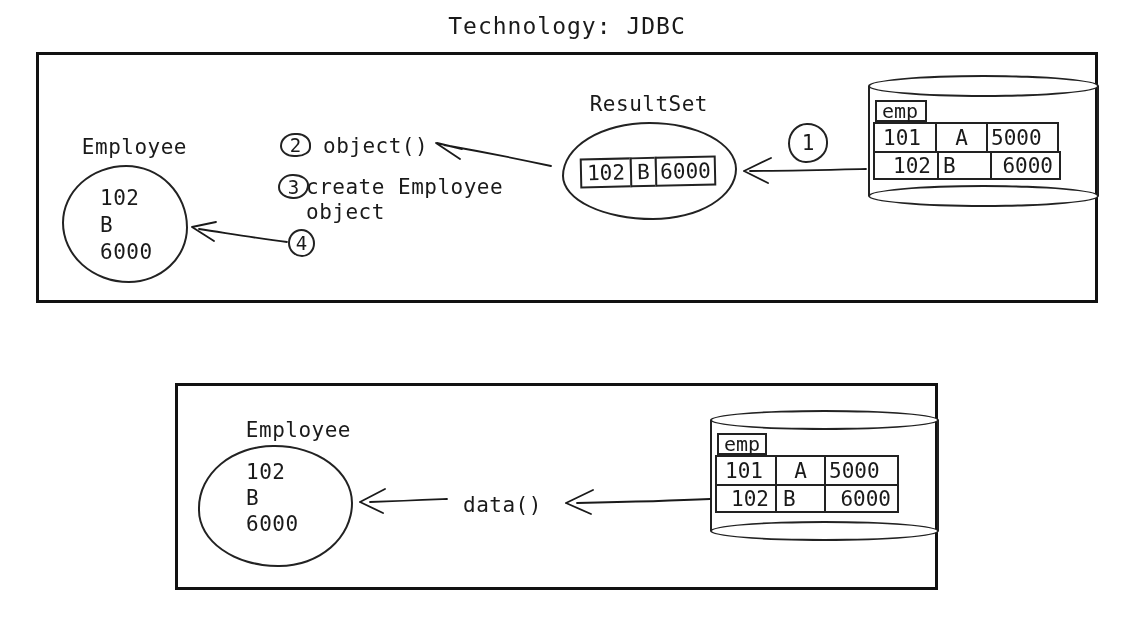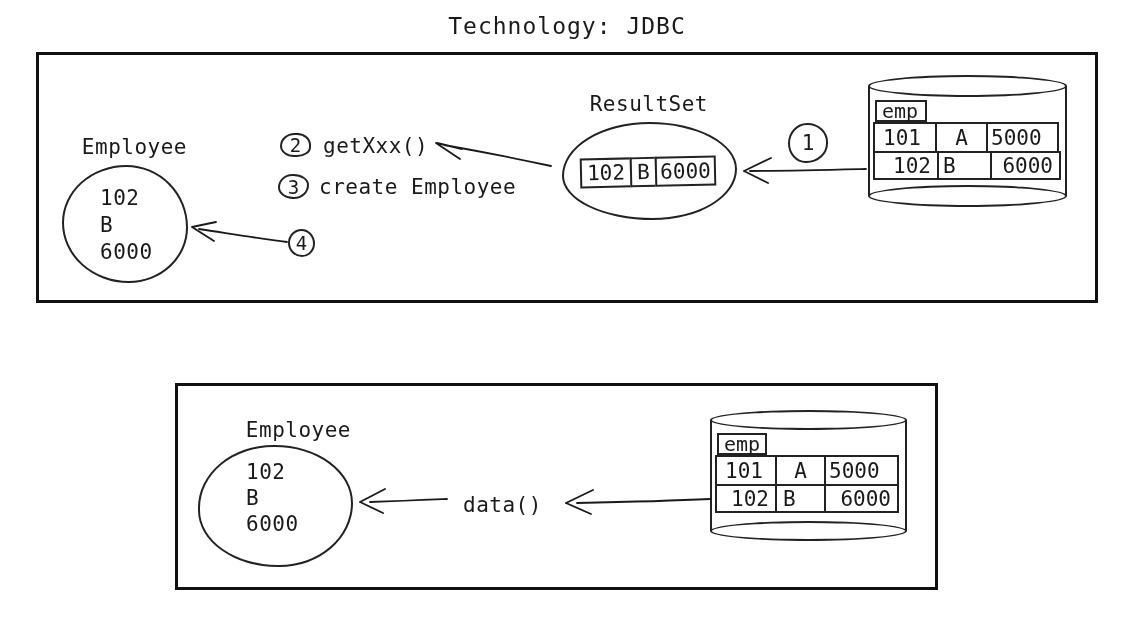--- a/index.html
+++ b/index.html
@@ -99,21 +99,21 @@
 
   .step-text {
     position: absolute;
     font-size: 21px;
     letter-spacing: 0.5px;
     line-height: 25px;
     white-space: nowrap;
   }
 
   
-  .cylinder { position: absolute; }
+  .cylinder { position: absolute; padding-left: 32px; }
   .cyl-cap {
     position: absolute;
     left: 0;
     width: 100%;
     border: 2px solid #222;
     border-radius: 50%;
     box-sizing: border-box;
     background: #fff;
   }
   .cyl-side { position: absolute; width: 2px; background: #222; }
@@ -166,25 +166,26 @@
 
     <div class="sketch-ellipse" id="emp-circle-jdbc">
       <div class="fields">
         <div>102</div>
         <div>B</div>
         <div>6000</div>
       </div>
     </div>
 
     <div class="step-badge" id="badge-2">2</div>
-    <div class="step-text" style="left:284px; top:79px;">getXxx()</div>
+    <div class="step-text" style="left:284px; top:79px;">object()</div>
 
     <div class="step-badge" id="badge-3">3</div>
-    <div class="step-text" style="left:280px; top:120px;">
+    <div class="step-text" style="left:267px; top:120px;">
       <div>create Employee</div>
+      <div>object</div>
     </div>
 
     <div class="step-badge" id="badge-4">4</div>
 
     <div class="obj-label" style="left:549px; top:37px; width:120px;">ResultSet</div>
 
     <div class="sketch-ellipse" id="rs-ellipse">
       <div class="mini-table" style="left:16px; top:33px;">
         <div class="cell" style="width:52px;">102</div>
         <div class="cell" style="width:27px;">B</div>

